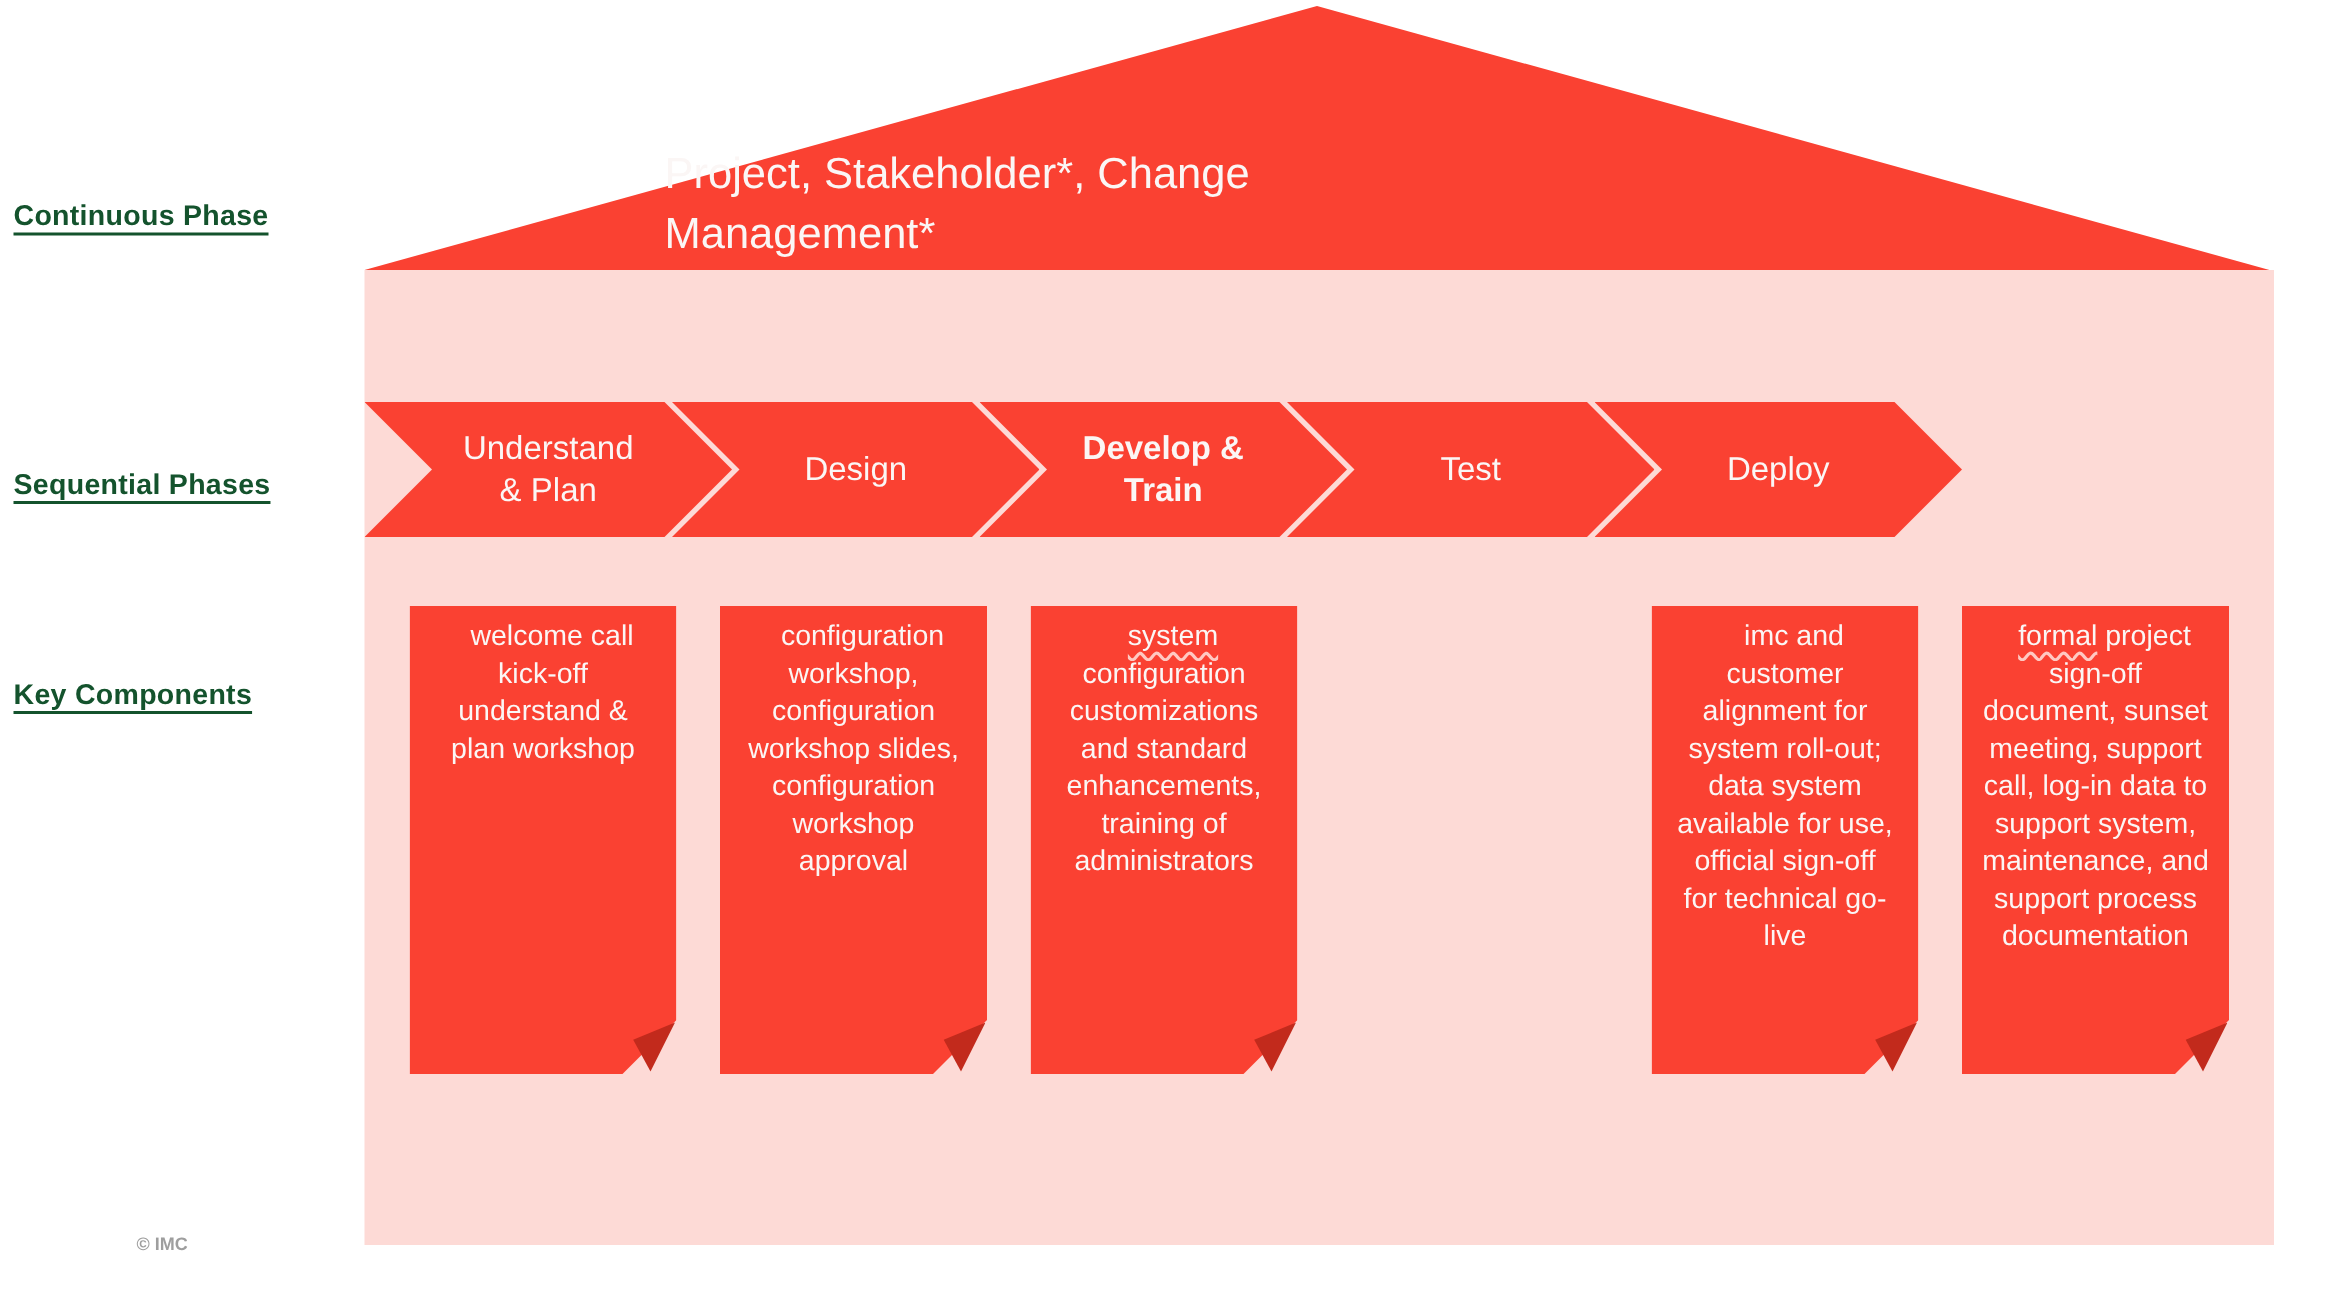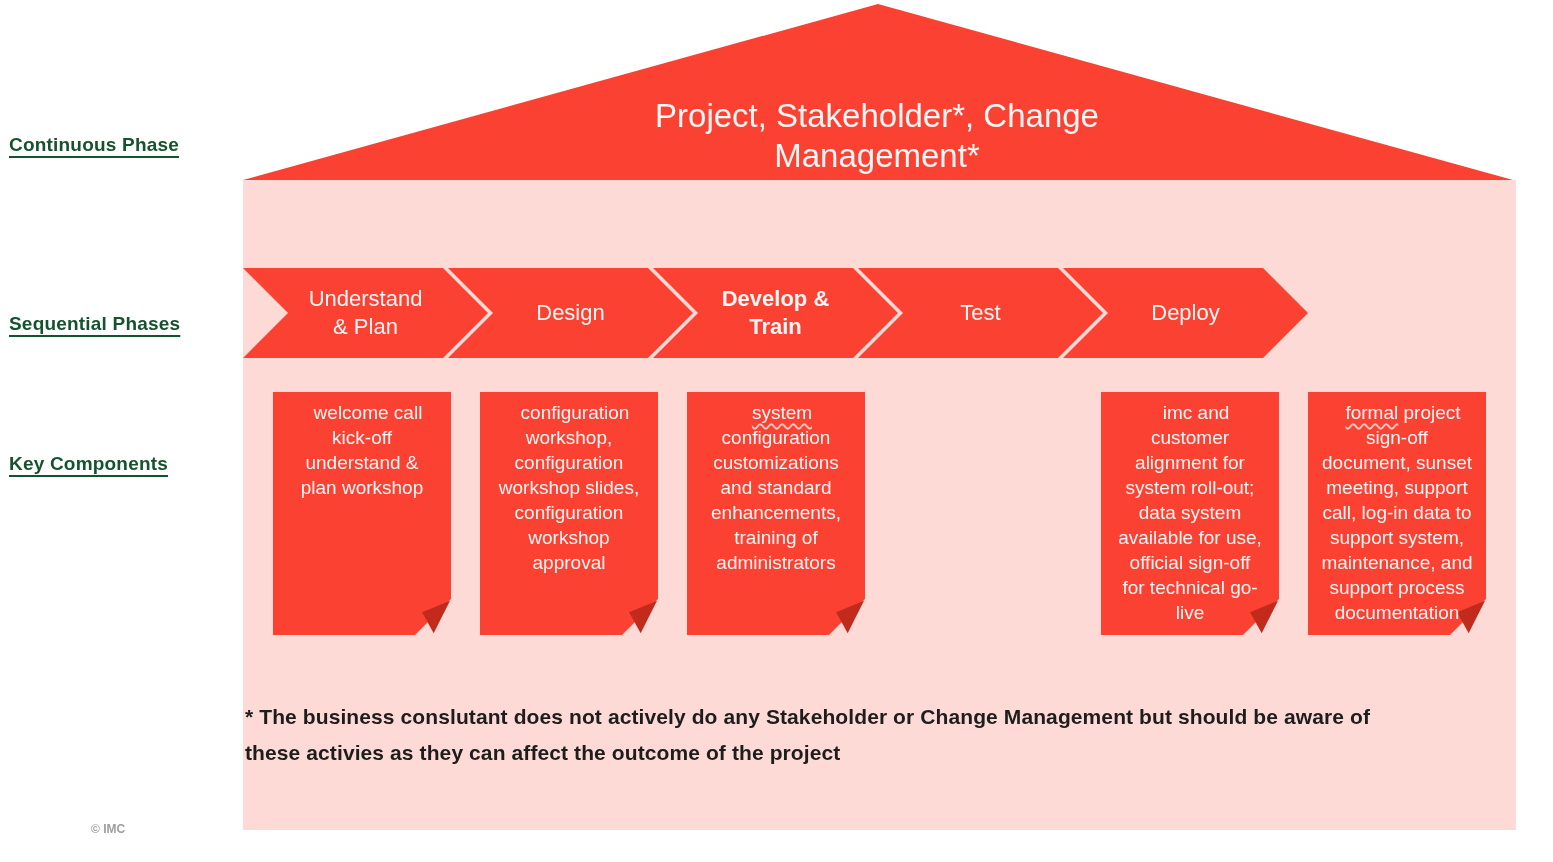--- a/index.html
+++ b/index.html
@@ -2,36 +2,36 @@
 <html><head>
 <meta charset="utf-8">
 <style>
   html,body{margin:0;padding:0;background:#ffffff;font-family:"Liberation Sans",sans-serif;}
   .canvas{position:relative;width:1553px;height:862px;background:#ffffff;overflow:hidden;}
 
   .pink-bg{position:absolute;left:243px;top:180px;width:1273px;height:650px;background:#FDDAD6;}
 
   .roof{position:absolute;left:243px;top:4px;width:1270px;height:176px;background:#FA4132;
         clip-path:polygon(50% 0,100% 100%,0 100%);}
-  .roof-title{position:absolute;left:443px;top:96px;width:868px;text-align:center;color:#FBF6F5;
-        font-size:33px;line-height:40px;white-space:pre-line;font-weight:400;}
+  .roof-title{position:absolute;left:443px;top:96px;width:868px;color:#FBF6F5;
+        font-size:29px;line-height:40px;white-space:pre-line;font-weight:400;}
 
   .row-label{position:absolute;left:9px;font-weight:bold;font-size:19px;color:#14532d;
         text-decoration:underline;text-decoration-thickness:2px;text-underline-offset:5px;
         letter-spacing:0.2px;}
   .row-label.continuous{top:134px;}
   .row-label.sequential{top:313px;}
   .row-label.components{top:453px;}
 
   .arrow{position:absolute;top:268px;width:245px;height:90px;background:#FA4132;
         clip-path:polygon(0% 0%,calc(100% - 45px) 0%,100% 50%,calc(100% - 45px) 100%,0% 100%,45px 50%);
         display:flex;align-items:center;justify-content:center;color:#FBF6F5;font-size:22px;
         line-height:28px;text-align:center;white-space:pre-line;}
 
-  .card{position:absolute;top:392px;width:178px;height:243px;}
+  .card{position:absolute;top:404px;width:178px;height:312px;}
   .card-body{position:absolute;inset:0;background:#FA4132;
         clip-path:polygon(0 0,100% 0,100% calc(100% - 36px),calc(100% - 36px) 100%,0 100%);}
   .card-text{position:absolute;left:3px;right:3px;top:8px;color:#FBF6F5;font-size:19px;
         line-height:25px;text-align:center;white-space:pre-line;}
   .squiggle{text-decoration:underline;text-decoration-style:wavy;
         text-decoration-color:#ffc9c2;text-decoration-thickness:2px;text-underline-offset:4px;margin-left:12px;}
   .fold-tri{position:absolute;right:1px;bottom:1px;width:34px;height:34px;background:#C22A1C;
         clip-path:polygon(18% 36%,100% 2%,52% 98%);}
 
   .footnote{position:absolute;left:245px;top:699px;width:1260px;color:#1d1d1d;font-weight:bold;
@@ -117,18 +117,16 @@
 sign-off
 document, sunset
 meeting, support
 call, log-in data to
 support system,
 maintenance, and
 support process
 documentation</span></div>
   </div>
 
-  <div class="footnote">* The business conslutant does not actively do any Stakeholder or Change Management but should be aware of
-these activies as they can affect the outcome of the project</div>
 
   <div class="copyright">© IMC</div>
 
 </div>
 
 </body></html>

